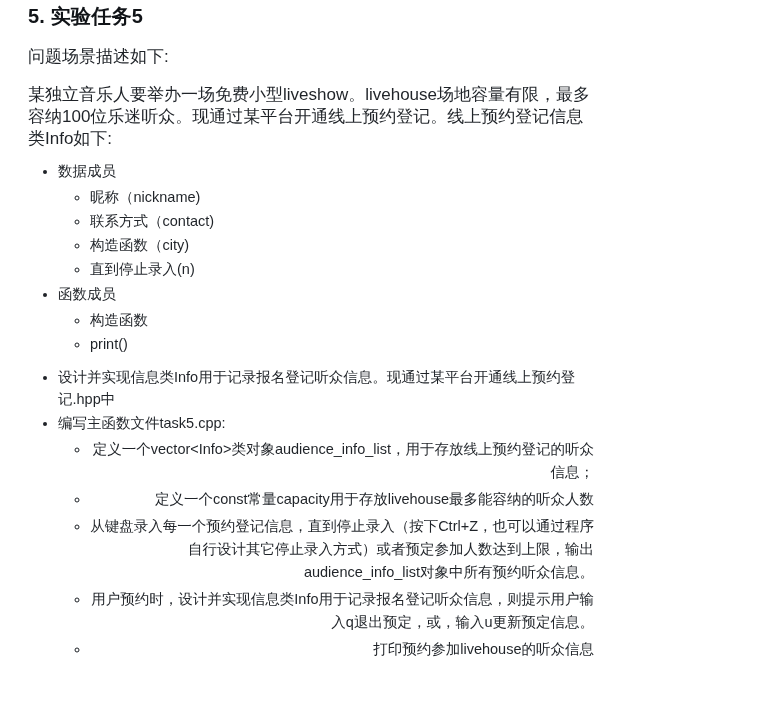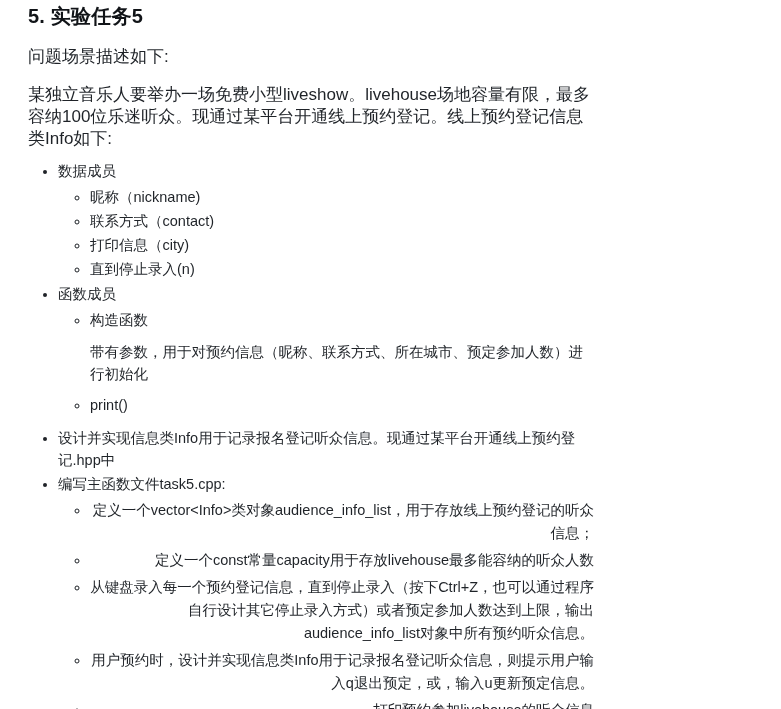--- a/index.html
+++ b/index.html
@@ -85,30 +85,29 @@
   <p class="para">问题场景描述如下:</p>
 
   <p class="para">某独立音乐人要举办一场免费小型liveshow。livehouse场地容量有限，最多容纳100位乐迷听众。现通过某平台开通线上预约登记。线上预约登记信息类Info如下:</p>
 
   <ul class="lvl1">
     <li>
       <span>数据成员</span>
       <ul class="lvl2">
         <li>昵称（nickname)</li>
         <li>联系方式（contact)</li>
-        <li>打印信息（city)</li>
+        <li>构造函数（city)</li>
         <li>直到停止录入(n)</li>
       </ul>
     </li>
     <li>
       <span>函数成员</span>
       <ul class="lvl2">
         <li class="spaced-li">
           <span>构造函数</span>
-          <div class="sub-note">带有参数，用于对预约信息（昵称、联系方式、所在城市、预定参加人数）进行初始化</div>
         </li>
         <li>
           <span>print()</span>
         </li>
       </ul>
     </li>
   </ul>
 
 
   <ul class="lvl1 req-list">

